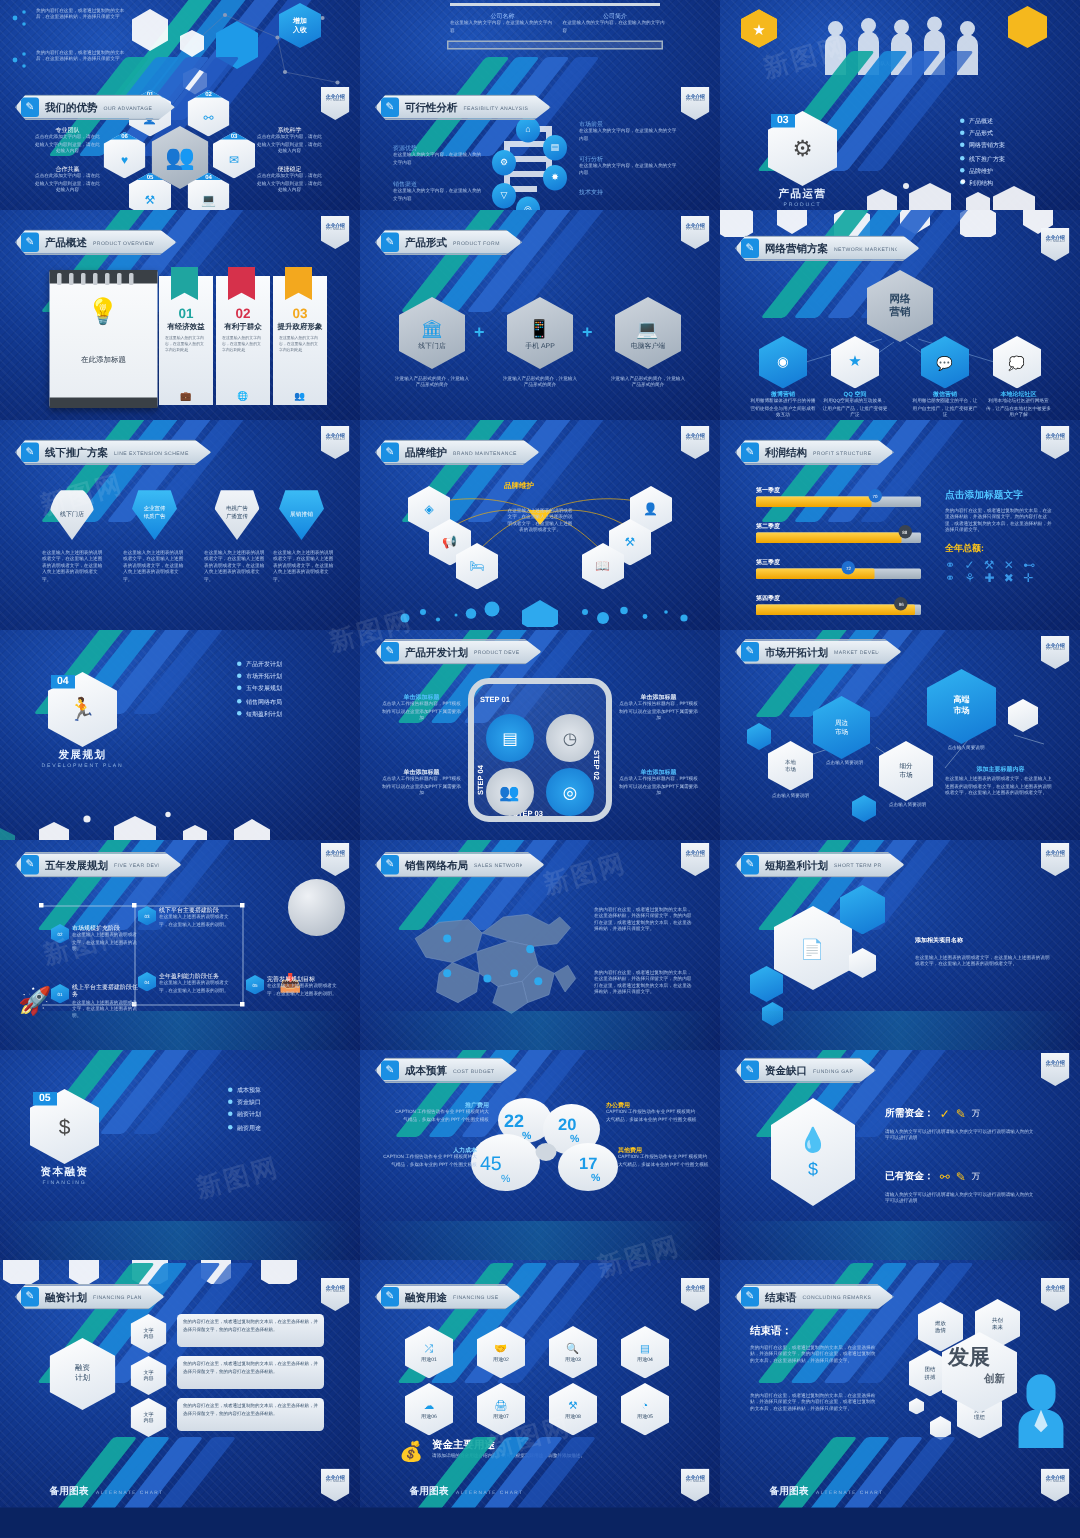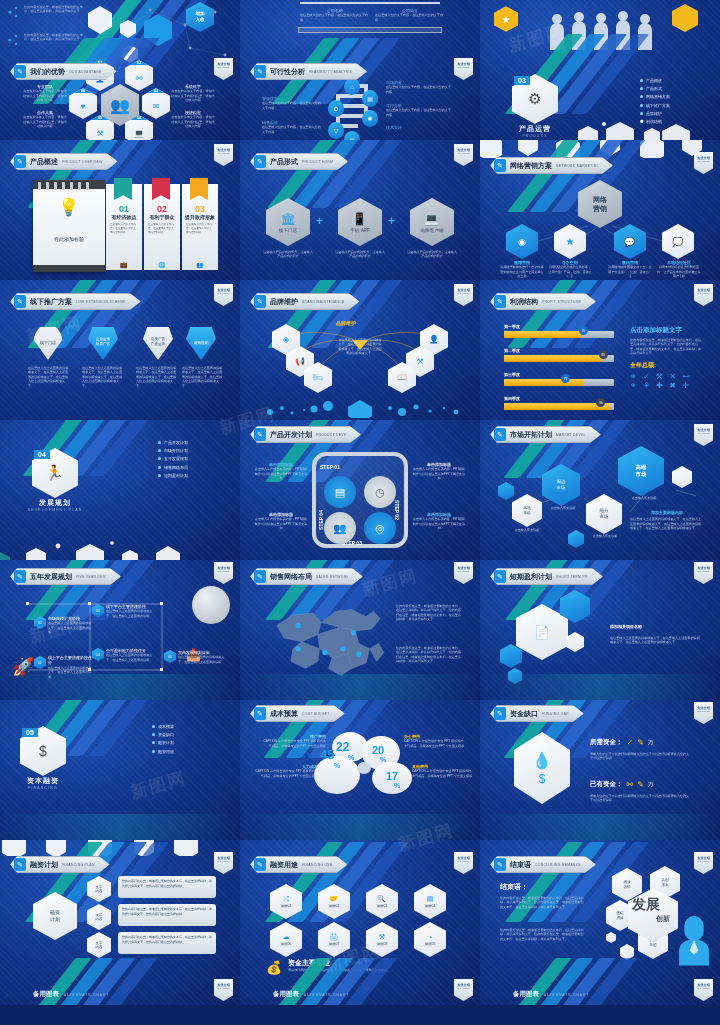--- a/index.html
+++ b/index.html
@@ -1023,21 +1023,21 @@
     <div style="position:absolute;left:122px;top:36px;width:38px;height:34px;border-radius:50%;background:linear-gradient(180deg,#fbfcfd,#e2e8ef)"></div>
     <div style="position:absolute;left:74px;top:56px;width:46px;height:38px;border-radius:50%;background:linear-gradient(180deg,#fbfcfd,#dde4ec)"></div>
     <div style="position:absolute;left:132px;top:62px;width:40px;height:32px;border-radius:50%;background:linear-gradient(180deg,#fbfcfd,#dde4ec)"></div>
     <div style="position:absolute;left:117px;top:62px;width:14px;height:12px;border-radius:50%;background:#cfd7e0"></div>
     <div style="position:absolute;left:96px;top:40px;font-size:12px;font-weight:bold;color:#1a9be8">
       <span>22</span><span style="font-size:7px;display:block;margin-left:12px">%</span>
     </div>
     <div style="position:absolute;left:132px;top:44px;font-size:11px;font-weight:bold;color:#1a9be8">
       <span>20</span><span style="font-size:7px;display:block;margin-left:8px">%</span>
     </div>
-    <div style="position:absolute;left:80px;top:47px;font-size:13px;font-weight:bold;color:#1a9be8">
+    <div style="position:absolute;left:80px;top:68px;font-size:13px;font-weight:normal;color:#1a9be8">
       <span>45</span><span style="font-size:7px;display:block;margin-left:14px">%</span>
     </div>
     <div style="position:absolute;left:146px;top:70px;font-size:11px;font-weight:bold;color:#1a9be8">
       <span>17</span><span style="font-size:7px;display:block;margin-left:8px">%</span>
     </div>
     <div style="position:absolute;left:22px;top:34px;width:64px">
       <div class="lbl" style="color:#7fd2ff;text-align:right;font-weight:bold">推广费用</div>
       <div class="tiny" style="text-align:right">CAPTION 工作报告动作专业 PPT 模板简约大气精品，多媒体专业的 PPT 个性图文模板</div>
     </div>
     <div style="position:absolute;left:164px;top:34px;width:62px">

